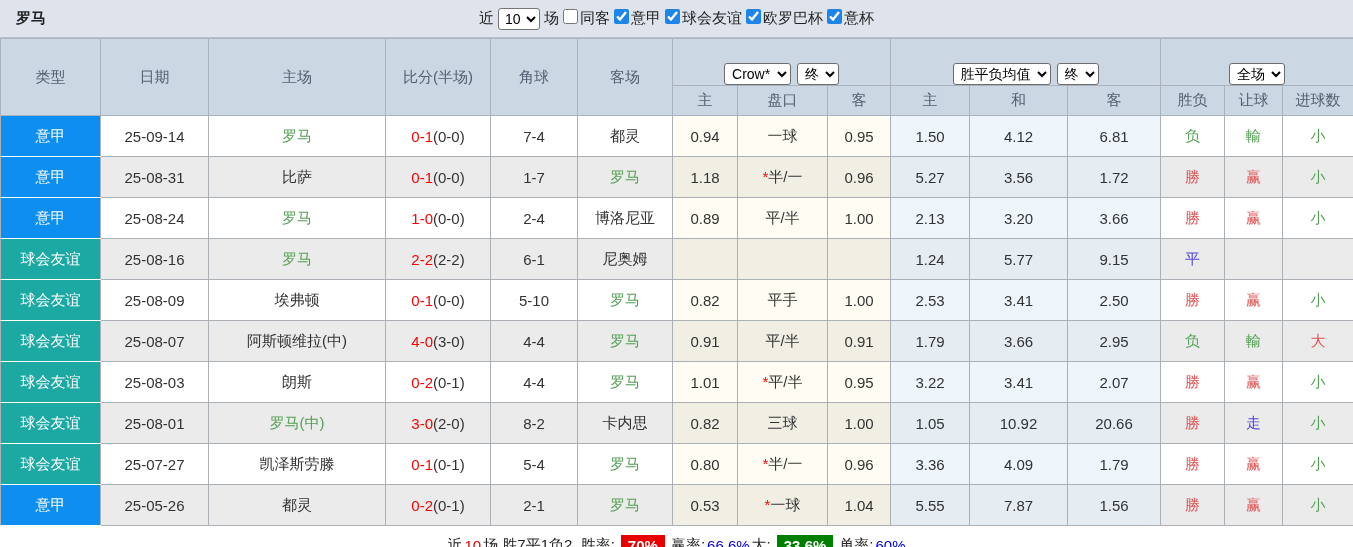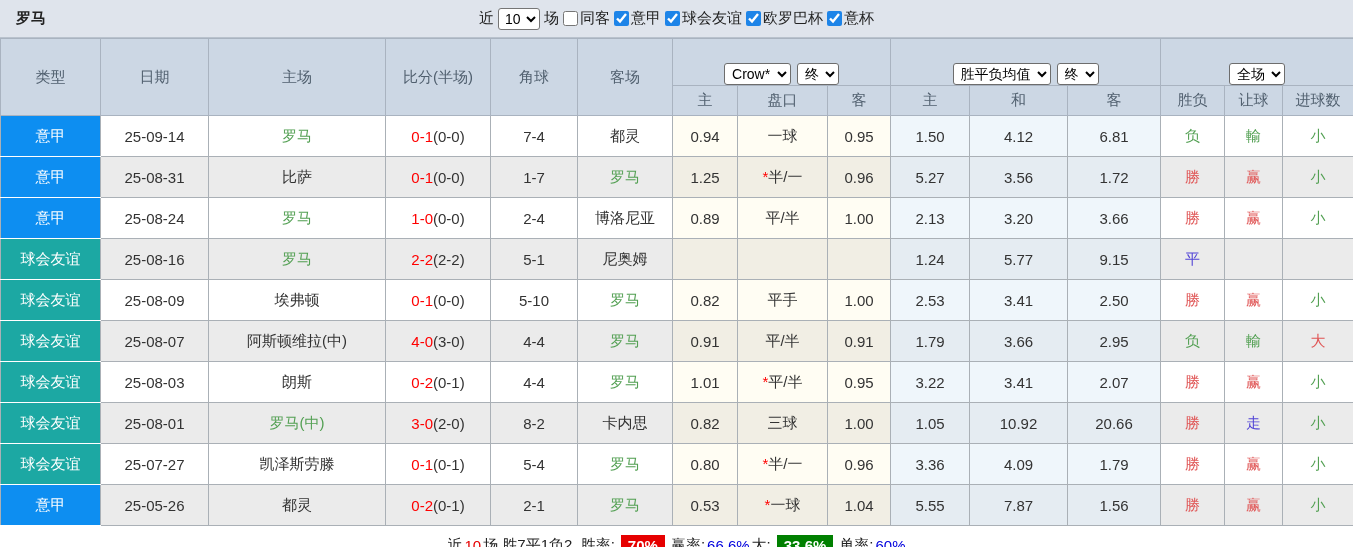--- a/index.html
+++ b/index.html
@@ -15,21 +15,21 @@
     height:38px; background:#dfe4ec; border-bottom:1px solid #b9c2cd;
     display:flex; align-items:center; position:relative;
   }
   .topbar .title { position:absolute; left:16px; font-weight:bold; font-size:15px; color:#222; }
   .topbar .controls {
     margin:0 auto; display:flex; align-items:center; gap:4px; font-size:15px; color:#222;
   }
   .topbar select {
     font-size:14px; padding:1px 2px; border:1px solid #767676; border-radius:3px; background:#fff;
   }
-  .topbar label { display:flex; align-items:center; gap:2px; }
+  .topbar label { display:flex; align-items:flex-start; gap:2px; }
   .topbar input[type=checkbox] { width:15px; height:15px; accent-color:#1d84e8; }
 
   
   table { border-collapse:collapse; table-layout:fixed; width:1353px; }
   col.c1{width:100px} col.c2{width:108px} col.c3{width:177px} col.c4{width:105px}
   col.c5{width:87px}  col.c6{width:95px}  col.c7{width:65px}  col.c8{width:90px}
   col.c9{width:63px}  col.c10{width:79px} col.c11{width:98px} col.c12{width:93px}
   col.c13{width:64px} col.c14{width:58px} col.c15{width:71px}
 
   thead th {
@@ -193,21 +193,21 @@
       <td class="c-green">輸</td>
       <td class="c-green">小</td>
     </tr>
         <tr>
       <td class="type-cell type-league">意甲</td>
       <td>25-08-31</td>
       <td><span>比萨</span></td>
       <td><span class="score-red">0-1</span><span>(0-0)</span></td>
       <td>1-7</td>
       <td><span class="c-green">罗马</span></td>
-      <td class="crow">1.25</td>
+      <td class="crow">1.18</td>
       <td class="crow"><span class="star">*</span><span>半/一</span></td>
       <td class="crow">0.96</td>
       <td class="avg">5.27</td>
       <td class="avg">3.56</td>
       <td class="avg">1.72</td>
       <td class="c-red">勝</td>
       <td class="c-red">赢</td>
       <td class="c-green">小</td>
     </tr>
         <tr>
@@ -225,21 +225,21 @@
       <td class="avg">3.66</td>
       <td class="c-red">勝</td>
       <td class="c-red">赢</td>
       <td class="c-green">小</td>
     </tr>
         <tr>
       <td class="type-cell type-friendly">球会友谊</td>
       <td>25-08-16</td>
       <td><span class="c-green">罗马</span></td>
       <td><span class="score-red">2-2</span><span>(2-2)</span></td>
-      <td>5-1</td>
+      <td>6-1</td>
       <td><span>尼奥姆</span></td>
       <td class="crow"></td>
       <td class="crow"><span class="star"></span><span></span></td>
       <td class="crow"></td>
       <td class="avg">1.24</td>
       <td class="avg">5.77</td>
       <td class="avg">9.15</td>
       <td class="c-purple">平</td>
       <td></td>
       <td></td>

